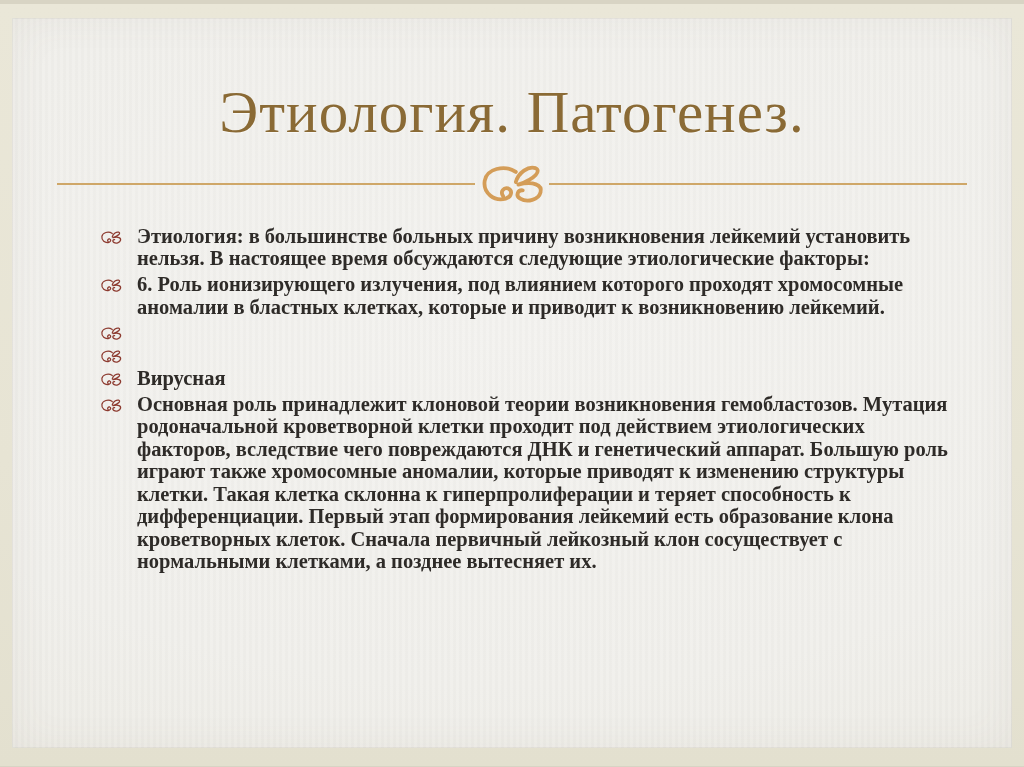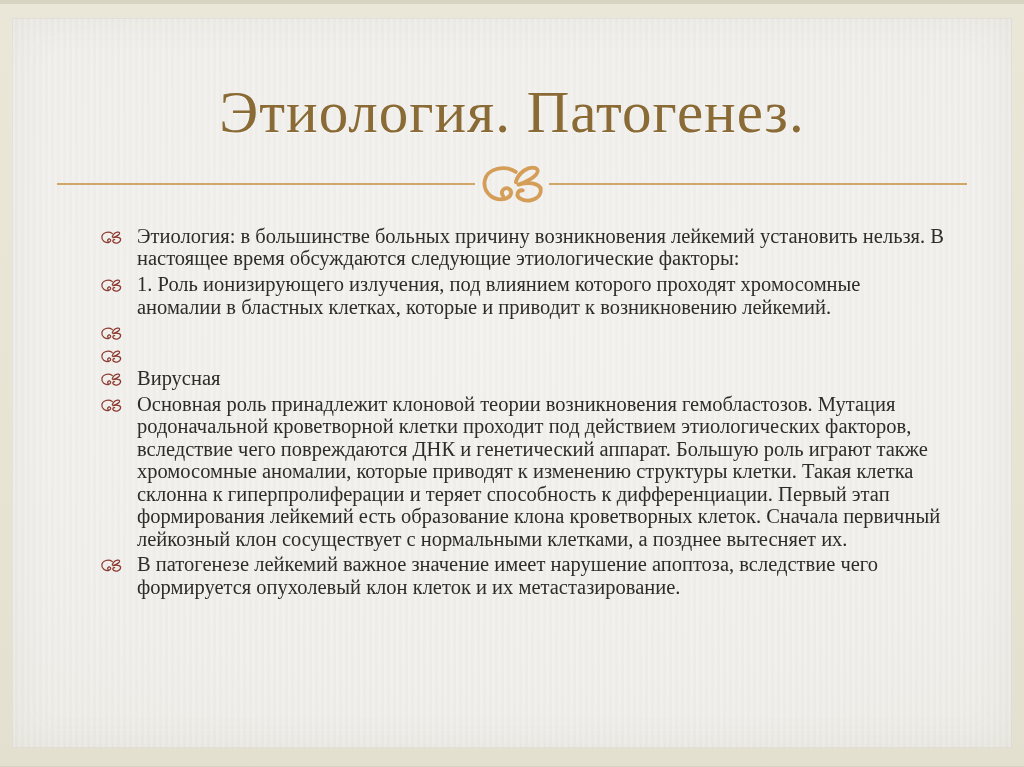--- a/index.html
+++ b/index.html
@@ -49,20 +49,21 @@
   }
   .divider .ornament {
     width: 66px;
     height: 50px;
     margin: 0 4px;
     flex: 0 0 auto;
   }
 
   .content {
     margin: 16px 64px 0 88px;
+    font-weight: bold;
   }
 
   .bullet-list { list-style: none; }
 
   .bullet-list li {
     display: flex;
     align-items: flex-start;
     margin-bottom: 3px;
   }
 
@@ -115,21 +116,21 @@
           <svg class="bullet-glyph" style="color:#8d3b30">
               <use href="#flourish"></use>
             </svg>
           <span class="bullet-text">Этиология: в большинстве больных причину возникновения лейкемий установить нельзя. В настоящее время обсуждаются следующие этиологические факторы:</span>
         </li>
 
         <li>
           <svg class="bullet-glyph" style="color:#8d3b30">
               <use href="#flourish"></use>
             </svg>
-          <span class="bullet-text">1. Роль ионизирующего излучения, под влиянием которого проходят хромосомные аномалии в бластных клетках, которые и приводит к возникновению лейкемий.</span>
+          <span class="bullet-text">6. Роль ионизирующего излучения, под влиянием которого проходят хромосомные аномалии в бластных клетках, которые и приводит к возникновению лейкемий.</span>
         </li>
 
         <li>
           <svg class="bullet-glyph" style="color:#8d3b30">
               <use href="#flourish"></use>
             </svg>
         </li>
 
         <li>
           <svg class="bullet-glyph" style="color:#8d3b30">
@@ -145,23 +146,17 @@
           <span class="bullet-text">Вирусная</span>
         </li>
 
         <li>
           <svg class="bullet-glyph" style="color:#8d3b30">
               <use href="#flourish"></use>
             </svg>
           <span class="bullet-text">Основная роль принадлежит клоновой теории возникновения гемобластозов. Мутация родоначальной кроветворной клетки проходит под действием этиологических факторов, вследствие чего повреждаются ДНК и генетический аппарат. Большую роль играют также хромосомные аномалии, которые приводят к изменению структуры клетки. Такая клетка склонна к гиперпролиферации и теряет способность к дифференциации. Первый этап формирования лейкемий есть образование клона кроветворных клеток. Сначала первичный лейкозный клон сосуществует с нормальными клетками, а позднее вытесняет их.</span>
         </li>
 
-        <li>
-          <svg class="bullet-glyph" style="color:#8d3b30">
-              <use href="#flourish"></use>
-            </svg>
-          <span class="bullet-text">В патогенезе лейкемий важное значение имеет нарушение апоптоза, вследствие чего формируется опухолевый клон клеток и их метастазирование.</span>
-        </li>
 
       </ul>
     </div>
   </div>
 </div>
 
 </body></html>

